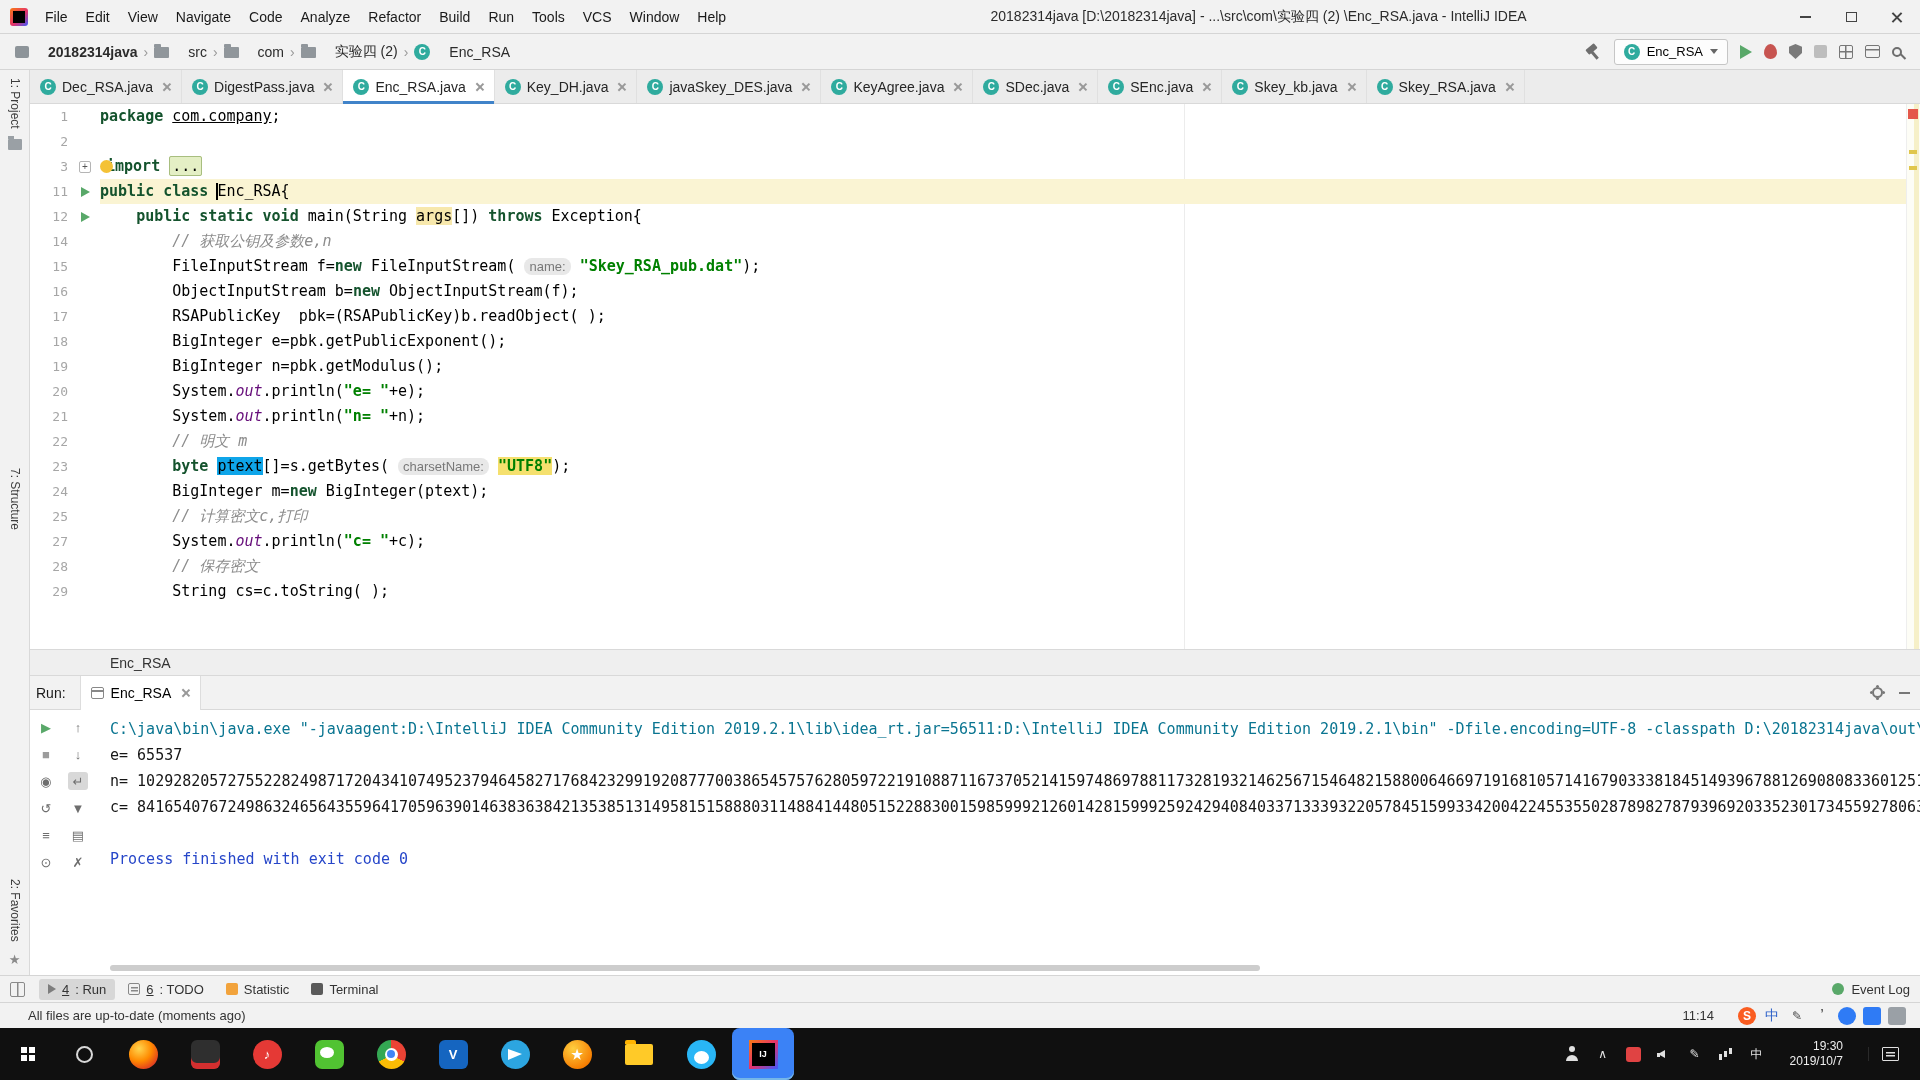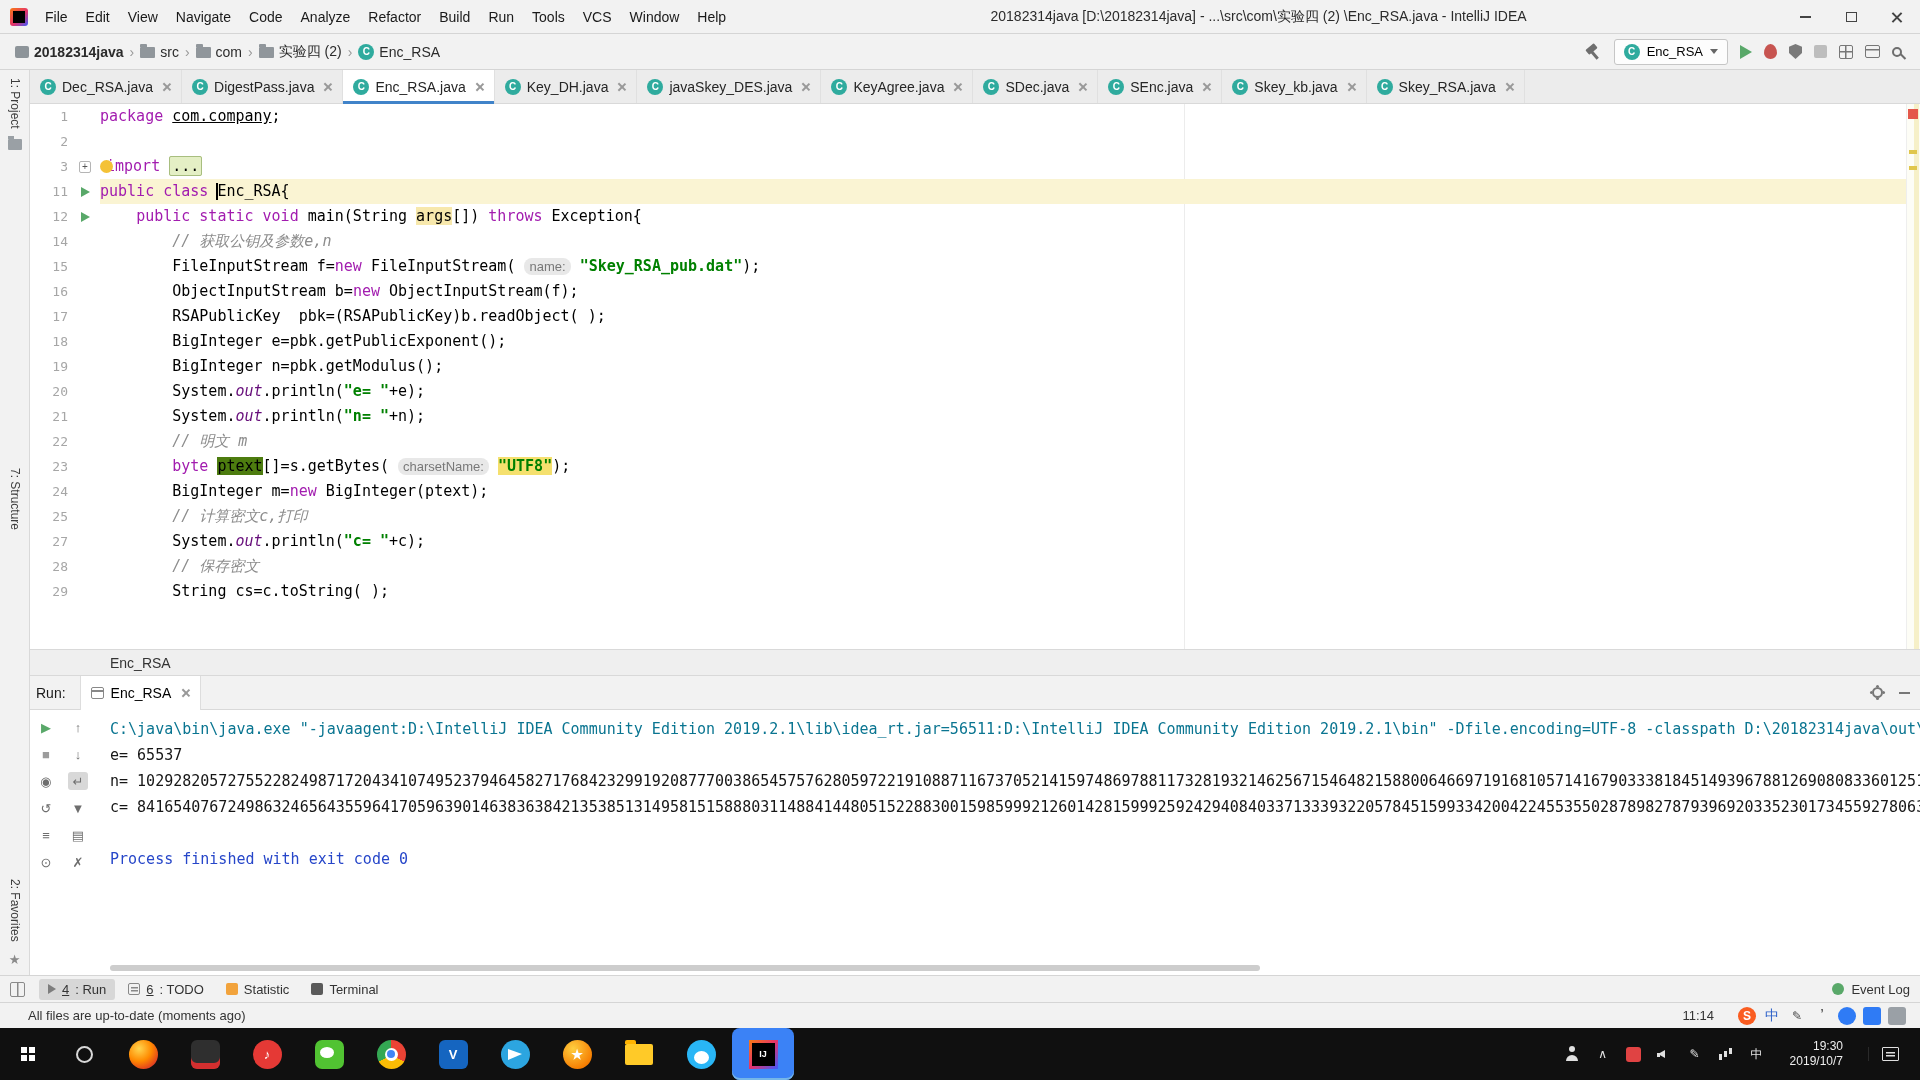--- a/index.html
+++ b/index.html
@@ -18,21 +18,21 @@
   .win-btn { width:46px; height:33px; display:flex; align-items:center; justify-content:center; }
   .glyph-min { width:11px; height:2px; background:#444; }
   .glyph-max { width:11px; height:10px; border:1.5px solid #444; }
   .glyph-close { position:relative; width:12px; height:12px; }
   .glyph-close::before,.glyph-close::after { content:""; position:absolute; left:5px; top:0; width:2px; height:13px; background:#444; }
   .glyph-close::before { transform:rotate(45deg); } .glyph-close::after { transform:rotate(-45deg); }
 
   
   .navbar { height:36px; background:#f2f2f2; border-bottom:1px solid #d5d5d5; display:flex; align-items:center; padding:0 12px; font-size:14px; }
   .crumbs { display:flex; align-items:center; }
-  .crumb { display:flex; align-items:center; gap:5px; padding:0 3px; color:#2b2b2b; }
+  .crumb { display:flex; align-items:center; gap:19px; padding:0 3px; color:#2b2b2b; }
   .crumb.bold { font-weight:bold; }
   .crumb-sep { color:#999; margin:0 3px; font-size:14px; }
   .icon-project { width:14px; height:12px; background:#8d9499; border-radius:2px; }
   .icon-folder { width:15px; height:11px; background:#90969b; border-radius:1px; position:relative; margin-top:2px; }
   .icon-folder::before { content:""; position:absolute; top:-3px; left:0; width:7px; height:3px; background:#90969b; border-radius:1px 1px 0 0; }
   .icon-class { width:16px; height:16px; border-radius:50%; background:#2fab9e; color:#fff; font-size:10px; font-weight:bold; display:flex; align-items:center; justify-content:center; }
   .nav-tools { margin-left:auto; display:flex; align-items:center; gap:12px; }
   .icon-hammer { position:relative; width:17px; height:16px; }
   .icon-hammer::before { content:""; position:absolute; top:2px; left:1px; width:11px; height:6px; background:#6e6e6e; border-radius:1px; transform:rotate(-40deg); }
   .icon-hammer::after { content:""; position:absolute; top:6px; left:8px; width:3px; height:10px; background:#6e6e6e; transform:rotate(-40deg); }
@@ -74,29 +74,29 @@
   .margin-guide { position:absolute; left:1154px; top:0; bottom:0; width:1px; background:#ececec; }
   .code-scroll { position:absolute; left:0; right:14px; top:0; bottom:0; overflow:hidden; }
   .code-row { display:flex; height:25px; line-height:25px; font-family:"DejaVu Sans Mono", monospace; font-size:15px; white-space:pre; }
   .gutter { flex:0 0 70px; display:flex; }
   .lnum { width:42px; text-align:right; font-size:13px; color:#a6a6a6; padding-right:4px; }
   .gicon { width:26px; display:flex; align-items:center; justify-content:center; }
   .run-tri { width:0; height:0; border-left:9px solid #59a869; border-top:5px solid transparent; border-bottom:5px solid transparent; }
   .fold-plus { width:12px; height:12px; border:1px solid #b5b5b5; border-radius:2px; background:#fff; color:#555; font-size:10px; line-height:10px; text-align:center; font-family:"Liberation Sans",sans-serif; }
   .ltext { flex:1; color:#000; }
   .code-row.current .ltext { background:#faf4d3; }
-  .tk-kw { color:#a21caf; font-weight:normal; }
+  .tk-kw { color:#14532d; font-weight:bold; }
   .tk-str { color:#008000; font-weight:bold; }
   .tk-com { color:#8c8c8c; font-style:italic; }
   .tk-field { color:#660e7a; font-style:italic; }
   .tk-u { text-decoration:underline; }
   .tk-fold { background:#e4efc5; border:1px solid #a8be7f; border-radius:2px; padding:0 2px; }
   .tk-hint { background:#e8e8e8; color:#787878; border-radius:8px; padding:1px 5px; font-size:13px; font-family:"Liberation Sans",sans-serif; }
   .tk-hla { background:#f7e8ac; }
-  .tk-hlg { background:#4d7c0f; }
+  .tk-hlg { background:#0ea5e9; }
   .tk-hly { background:#f5e06e; }
   .caret { display:inline-block; width:2px; height:17px; background:#000; vertical-align:middle; margin:0 -1px; }
   .inline-bulb { display:inline-block; width:13px; height:13px; border-radius:50%; background:#f4c236; vertical-align:middle; margin-right:-7px; position:relative; }
   .stripe { position:absolute; right:0; top:0; bottom:0; width:14px; background:#fdfdf6; border-left:1px solid #eee; }
   .stripe-thumb { position:absolute; right:1px; top:0; bottom:0; width:5px; background:#f6f0c8; }
   .mark-red { position:absolute; right:2px; top:5px; width:10px; height:10px; background:#e4584b; }
   .mark-y1 { position:absolute; right:3px; top:46px; width:8px; height:4px; background:#e0c64b; }
   .mark-y2 { position:absolute; right:3px; top:62px; width:8px; height:4px; background:#e0c64b; }
 
   

